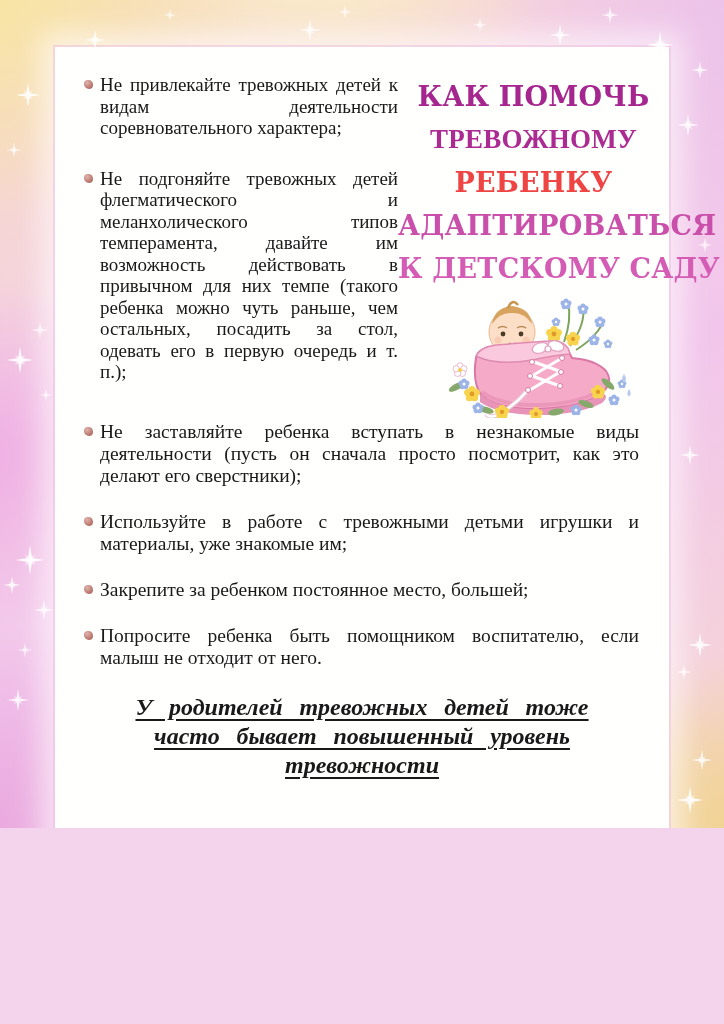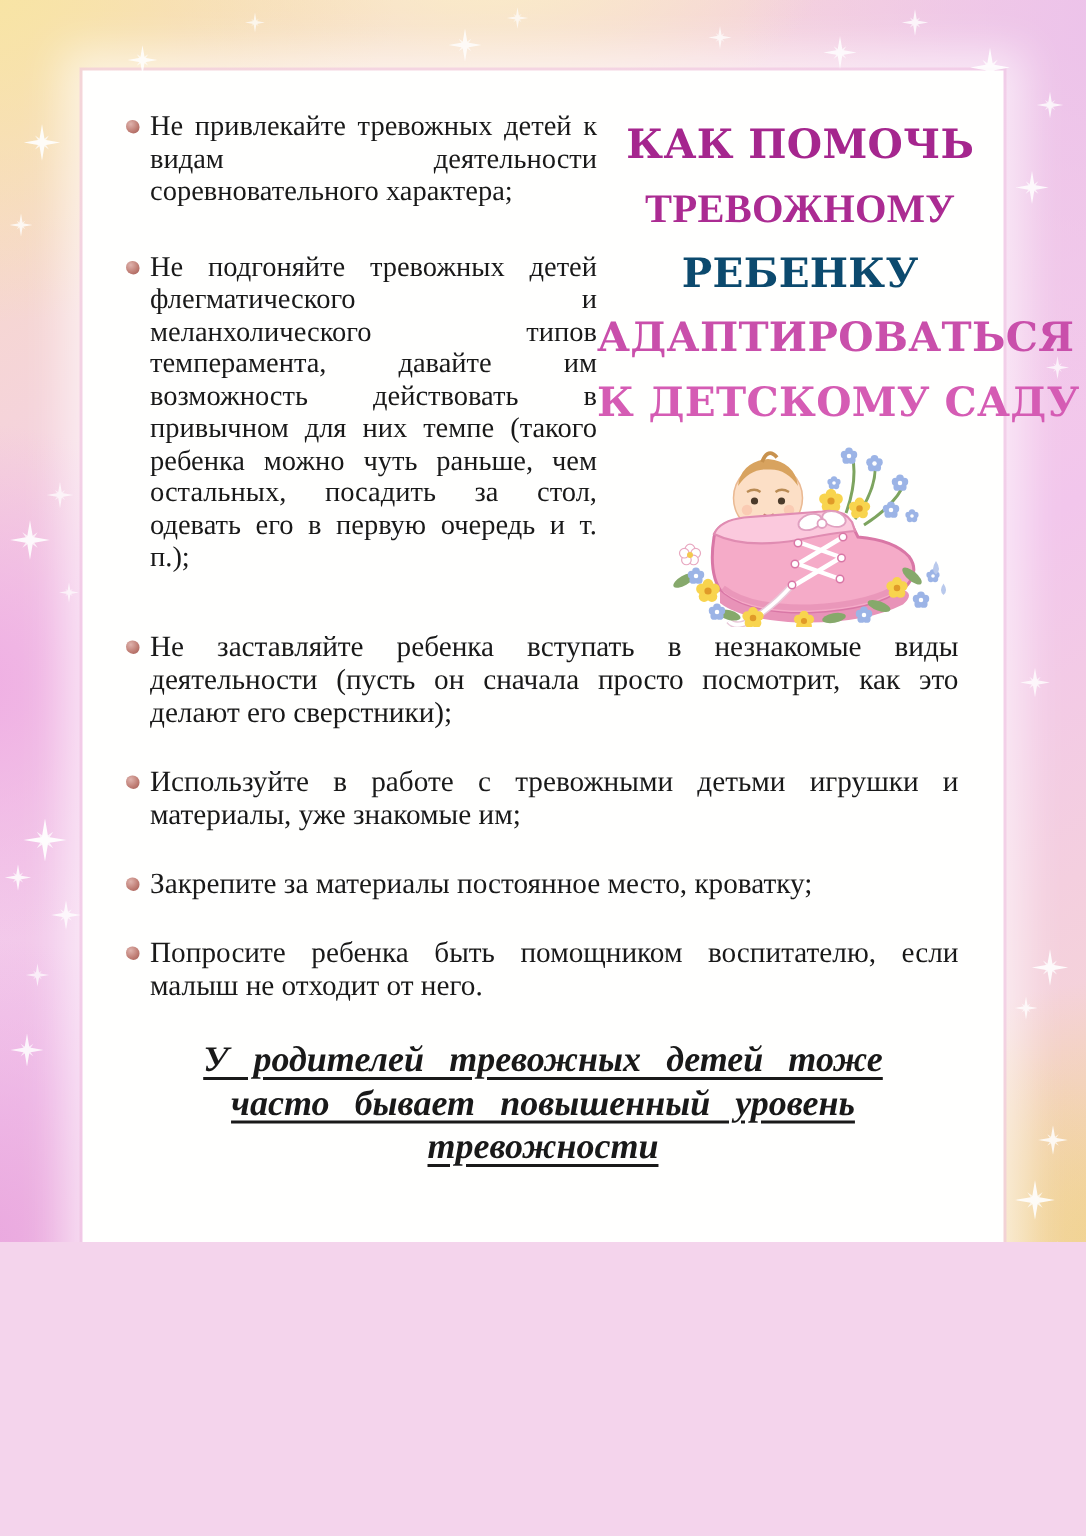--- a/index.html
+++ b/index.html
@@ -114,21 +114,21 @@
       <div class="left-col">
         <ul class="bullet-list" id="left-list">
             <li class="bullet-item"><span class="mark"></span><span>Не привлекайте тревожных детей к видам деятельности соревновательного характера;</span></li>
             <li class="bullet-item"><span class="mark"></span><span>Не подгоняйте тревожных детей флегматического и меланхолического типов темперамента, давайте им возможность действовать в привычном для них темпе (такого ребенка можно чуть раньше, чем остальных, посадить за стол, одевать его в первую очередь и т. п.);</span></li>
           </ul>
       </div>
       <div class="right-col">
         <div class="title-block" id="title-block">
             <div class="title-line" style="color: rgb(165, 38, 142);">КАК ПОМОЧЬ</div>
             <div class="title-line" style="color: rgb(171, 43, 146); font-family: Liberation Serif, serif;">ТРЕВОЖНОМУ</div>
-            <div class="title-line" style="color: #0c4a6e;">РЕБЕНКУ</div>
+            <div class="title-line" style="color: #ef4444;">РЕБЕНКУ</div>
             <div class="title-line" style="color: rgb(201, 79, 171);">АДАПТИРОВАТЬСЯ</div>
             <div class="title-line" style="color: rgb(213, 92, 180);">К ДЕТСКОМУ САДУ</div>
           </div>
         <div class="illustration">
           
           <svg width="196" height="126" viewBox="0 0 196 126">
 
             <g stroke="#7da45f" stroke-width="2" fill="none">
               <path d="M128,50 Q136,28 132,10"></path>
               <path d="M134,54 Q150,32 147,14"></path>
@@ -245,21 +245,21 @@
               <path d="M193,97 q3.4,5 0,7.6 q-3.4,-2.6 0,-7.6"></path>
             </g>
           </svg>
         </div>
       </div>
     </div>
 
     <ul class="bullet-list full-list" id="main-list">
         <li class="bullet-item"><span class="mark"></span><span>Не заставляйте ребенка вступать в незнакомые виды деятельности (пусть он сначала просто посмотрит, как это делают его сверстники);</span></li>
         <li class="bullet-item"><span class="mark"></span><span>Используйте в работе с тревожными детьми игрушки и материалы, уже знакомые им;</span></li>
-        <li class="bullet-item"><span class="mark"></span><span>Закрепите за материалы постоянное место, кроватку;</span></li>
+        <li class="bullet-item"><span class="mark"></span><span>Закрепите за ребенком постоянное место, большей;</span></li>
         <li class="bullet-item"><span class="mark"></span><span>Попросите ребенка быть помощником воспитателю, если малыш не отходит от него.</span></li>
       </ul>
 
     <h2 class="subheading">У родителей тревожных детей тоже
 часто бывает повышенный уровень
 тревожности</h2>
 
 
   </div>
 </div>

